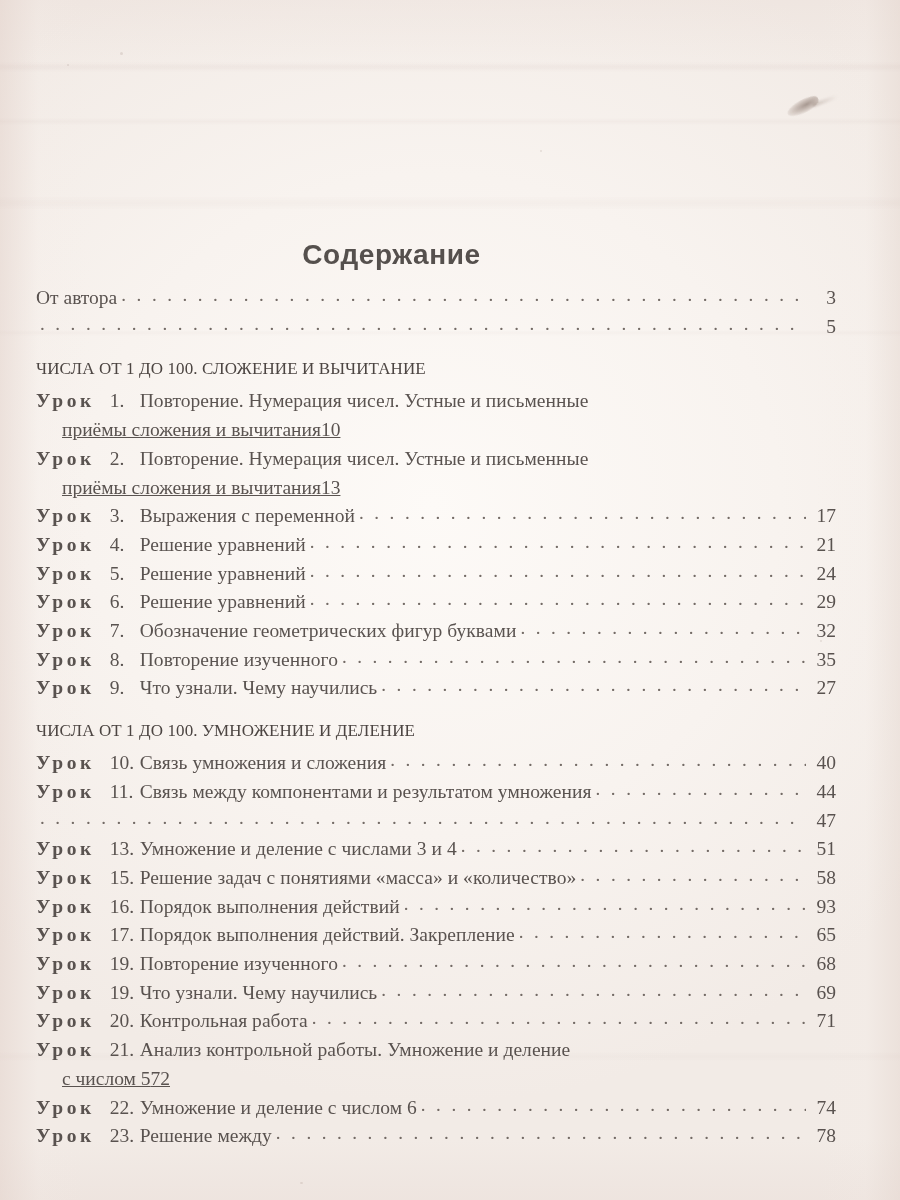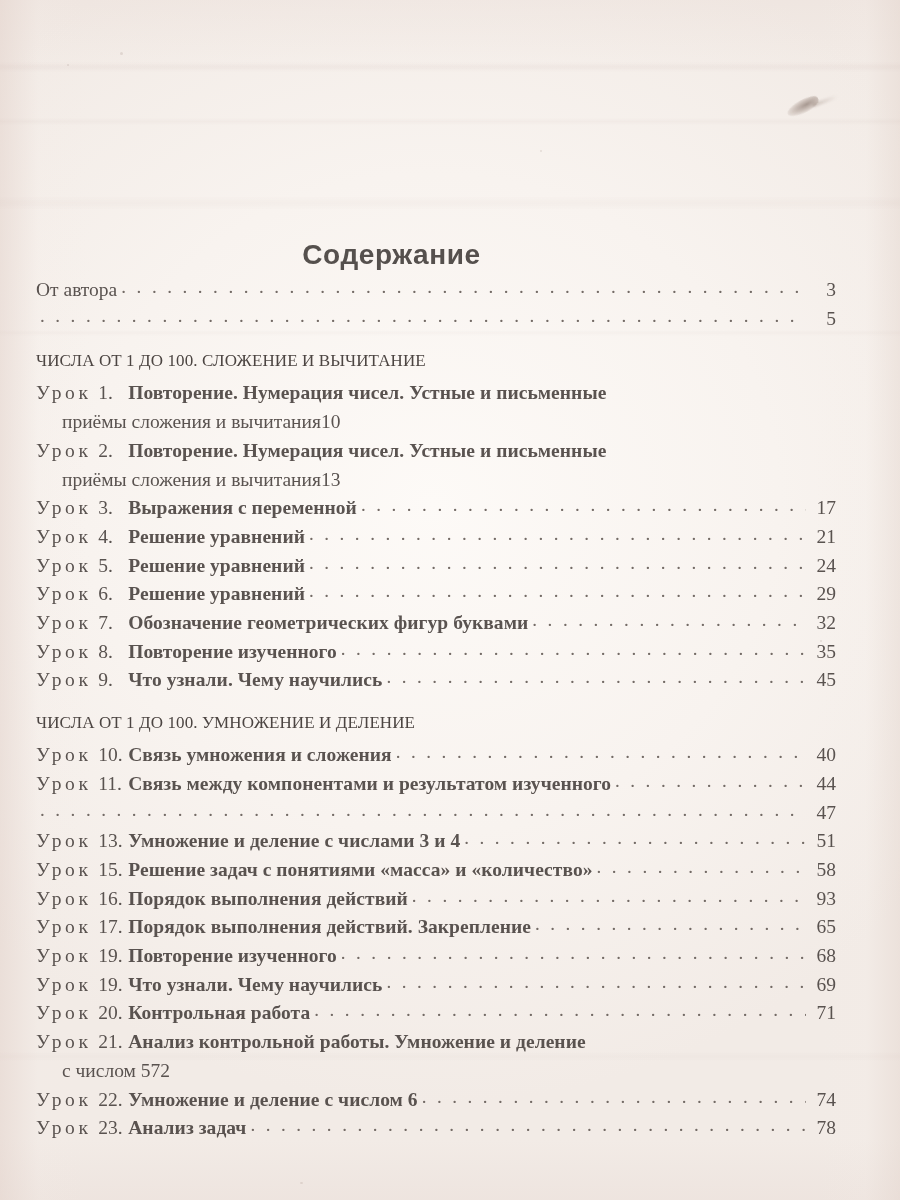--- a/index.html
+++ b/index.html
@@ -91,21 +91,21 @@
     font-family: "Liberation Sans", "DejaVu Sans", sans-serif;
     font-weight: bold;
     font-size: 28px;
     letter-spacing: 0.6px;
     color: #55504d;
   }
 
   .toc-body {
     position: absolute;
     left: 36px;
-    top: 276px;
+    top: 284px;
     width: 800px;
   }
 
   
   .row {
     display: flex;
     align-items: baseline;
     font-size: 19.5px;
     line-height: 28.7px;
     white-space: nowrap;
@@ -139,44 +139,46 @@
     letter-spacing: 0.1px;
     color: #4c4542;
     white-space: nowrap;
   }
   .gap-before-head { height: 11px; }
   .gap-after-head  { height: 1px; }
 
   
   .lesson-word {
     letter-spacing: 3.6px;
-    margin-right: 2px;
+    margin-right: 10px;
+    font-weight: bold;
   }
   .lesson-num {
     display: inline-block;
     min-width: 25px;
     letter-spacing: 0;
   }
-  .lesson-title { letter-spacing: 0.05px; font-weight: bold; }
+  .lesson-title { letter-spacing: 0.05px; }
   .ital { font-style: italic; }
 
   
   .row-wrap { line-height: 28.7px; }
   .row-wrap .first-line {
     font-size: 19.5px;
     white-space: nowrap;
     color: #4e4744;
   }
   .row-wrap .second-line {
     display: flex;
     align-items: flex-start;
     font-size: 19.5px;
     padding-left: 26px;
     white-space: nowrap;
     color: #4e4744;
+    text-decoration: underline;
   }
 
   .ink-soft { opacity: 0.93; }
 </style>
 </head>
 <body>
 
 <div class="paper"></div>
 <div class="paper-tint"></div>
 <div class="streaks"></div>
@@ -249,32 +251,32 @@
         <span class="page">32</span>
       </div>
       <div class="row ink-soft">
         <span class="label"><span class="lesson-word">Урок</span> <span class="lesson-num">8.</span> <span class="lesson-title">Повторение изученного</span></span>
         <span class="leader"></span>
         <span class="page">35</span>
       </div>
       <div class="row ink-soft">
         <span class="label"><span class="lesson-word">Урок</span> <span class="lesson-num">9.</span> <span class="lesson-title">Что узнали. Чему научились</span></span>
         <span class="leader"></span>
-        <span class="page">45</span>
+        <span class="page">27</span>
       </div>
       <div class="gap-before-head"></div>
       <div class="section-head">ЧИСЛА ОТ 1 ДО 100. УМНОЖЕНИЕ И ДЕЛЕНИЕ</div>
       <div class="gap-after-head"></div>
       <div class="row ink-soft">
         <span class="label"><span class="lesson-word">Урок</span> <span class="lesson-num">10.</span> <span class="lesson-title">Связь умножения и сложения</span></span>
         <span class="leader"></span>
         <span class="page">40</span>
       </div>
       <div class="row ink-soft">
-        <span class="label"><span class="lesson-word">Урок</span> <span class="lesson-num">11.</span> <span class="lesson-title">Связь между компонентами и результатом изученного</span></span>
+        <span class="label"><span class="lesson-word">Урок</span> <span class="lesson-num">11.</span> <span class="lesson-title">Связь между компонентами и результатом умножения</span></span>
         <span class="leader"></span>
         <span class="page">44</span>
       </div>
       <div class="row ink-soft">
         <span class="leader"></span>
         <span class="page">47</span>
       </div>
       <div class="row ink-soft">
         <span class="label"><span class="lesson-word">Урок</span> <span class="lesson-num">13.</span> <span class="lesson-title">Умножение и деление с числами 3 и 4</span></span>
         <span class="leader"></span>
@@ -317,19 +319,19 @@
           <span class="leader"></span>
           <span class="page">72</span>
         </div>
       </div>
       <div class="row ink-soft">
         <span class="label"><span class="lesson-word">Урок</span> <span class="lesson-num">22.</span> <span class="lesson-title">Умножение и деление с числом 6</span></span>
         <span class="leader"></span>
         <span class="page">74</span>
       </div>
       <div class="row ink-soft">
-        <span class="label"><span class="lesson-word">Урок</span> <span class="lesson-num">23.</span> <span class="lesson-title">Анализ задач</span></span>
+        <span class="label"><span class="lesson-word">Урок</span> <span class="lesson-num">23.</span> <span class="lesson-title">Решение между</span></span>
         <span class="leader"></span>
         <span class="page">78</span>
       </div>
     </div>
 
 </div>
 
 </body></html>

